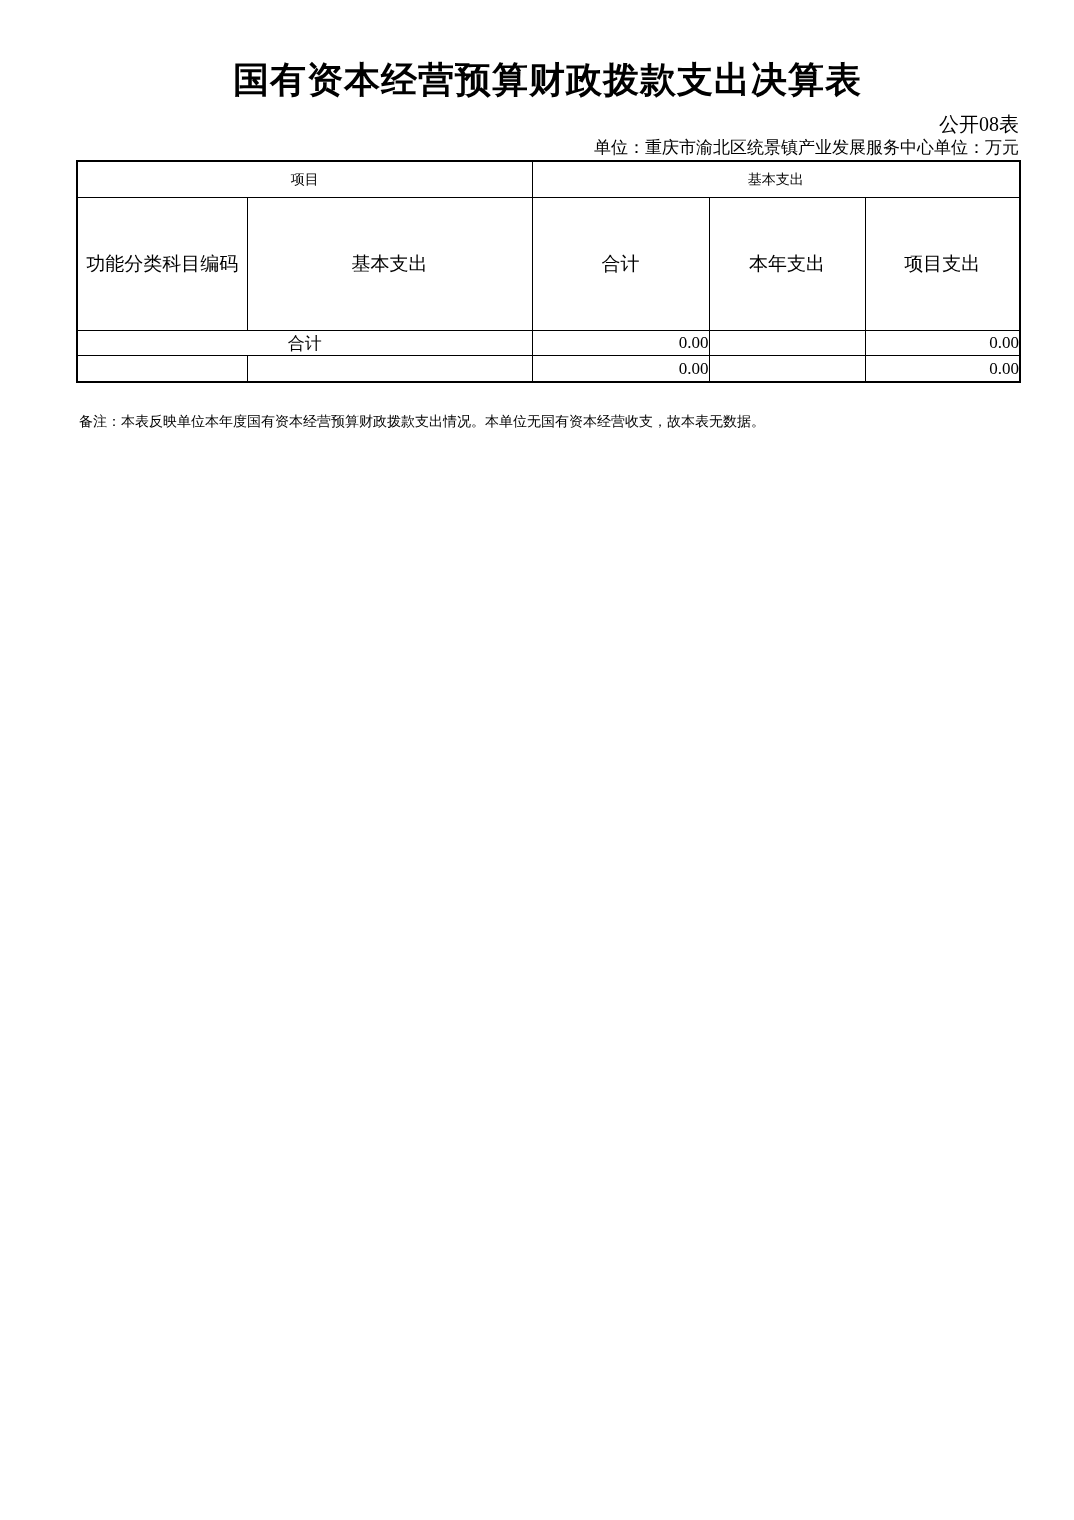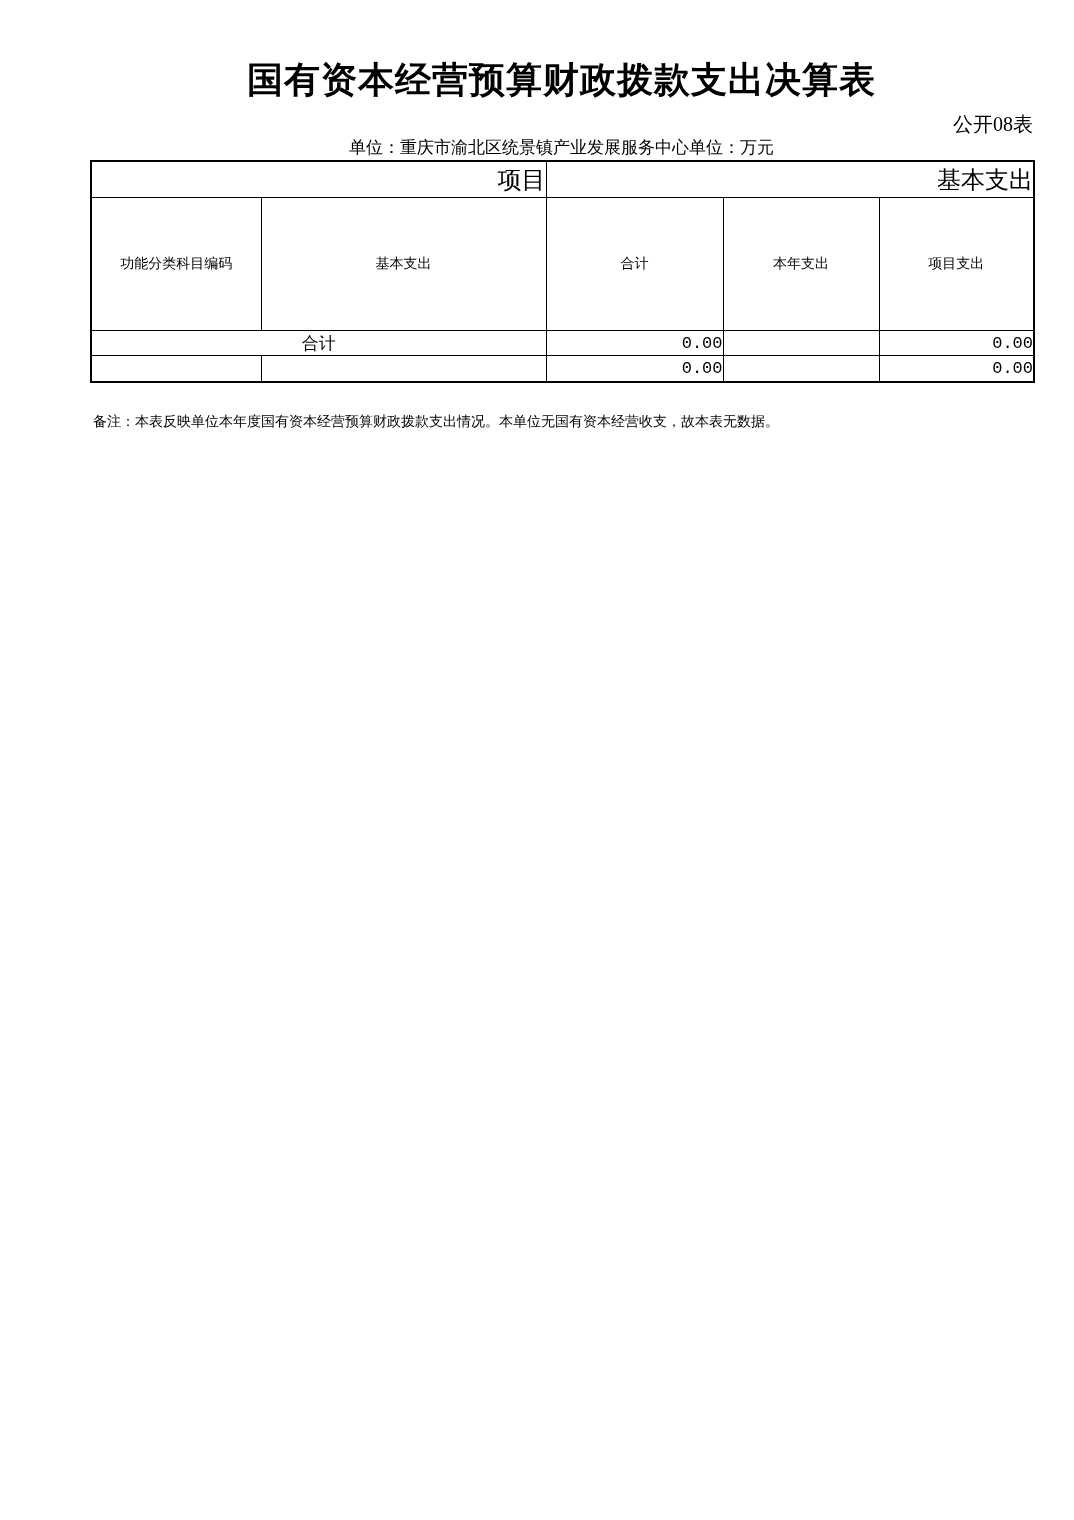--- a/index.html
+++ b/index.html
@@ -7,80 +7,79 @@
     padding: 0;
     background: #ffffff;
     width: 1074px;
     height: 1520px;
     font-family: "Liberation Serif", "DejaVu Serif", serif;
     color: #000000;
     overflow: hidden;
   }
   .sheet {
     position: absolute;
-    left: 90px;
+    left: 76px;
     top: 0;
     width: 943px;
   }
   .title {
     margin: 58px 0 0 0;
     text-align: center;
     font-size: 36px;
     font-weight: bold;
     line-height: 44px;
     letter-spacing: 1px;
   }
   .form-no {
     margin-top: 12px;
     text-align: right;
     font-size: 20px;
     line-height: 20px;
   }
   .unit-row {
     margin-top: 2px;
     display: flex;
-    justify-content: center;
+    justify-content: flex-end;
     align-items: flex-end;
     font-size: 17px;
     line-height: 24px;
     height: 24px;
   }
   table.fiscal {
     width: 943px;
     border-collapse: collapse;
     table-layout: fixed;
     border: 2px solid #000;
   }
   table.fiscal td {
     border: 1px solid #000;
     padding: 0;
     font-size: 17px;
     overflow: hidden;
     white-space: nowrap;
   }
   tr.hrow1 td {
     height: 35px;
-    text-align: right;
+    text-align: center;
     vertical-align: middle;
-    font-size: 24px;
+    font-size: 14px;
   }
   tr.hrow2 td {
     height: 132px;
     text-align: center;
     vertical-align: middle;
-    font-size: 14px;
+    font-size: 19px;
   }
   tr.drow1 td { height: 24px; }
   tr.drow2 td { height: 25px; }
   td.center { text-align: center; vertical-align: middle; }
   td.num {
     text-align: right;
     vertical-align: middle;
     padding-right: 4px;
-    font-family: Liberation Mono, monospace;
   }
   .note {
     margin: 30px 0 0 3px;
     font-size: 14px;
     line-height: 17px;
   }
 </style>
 </head>
 <body>
 

